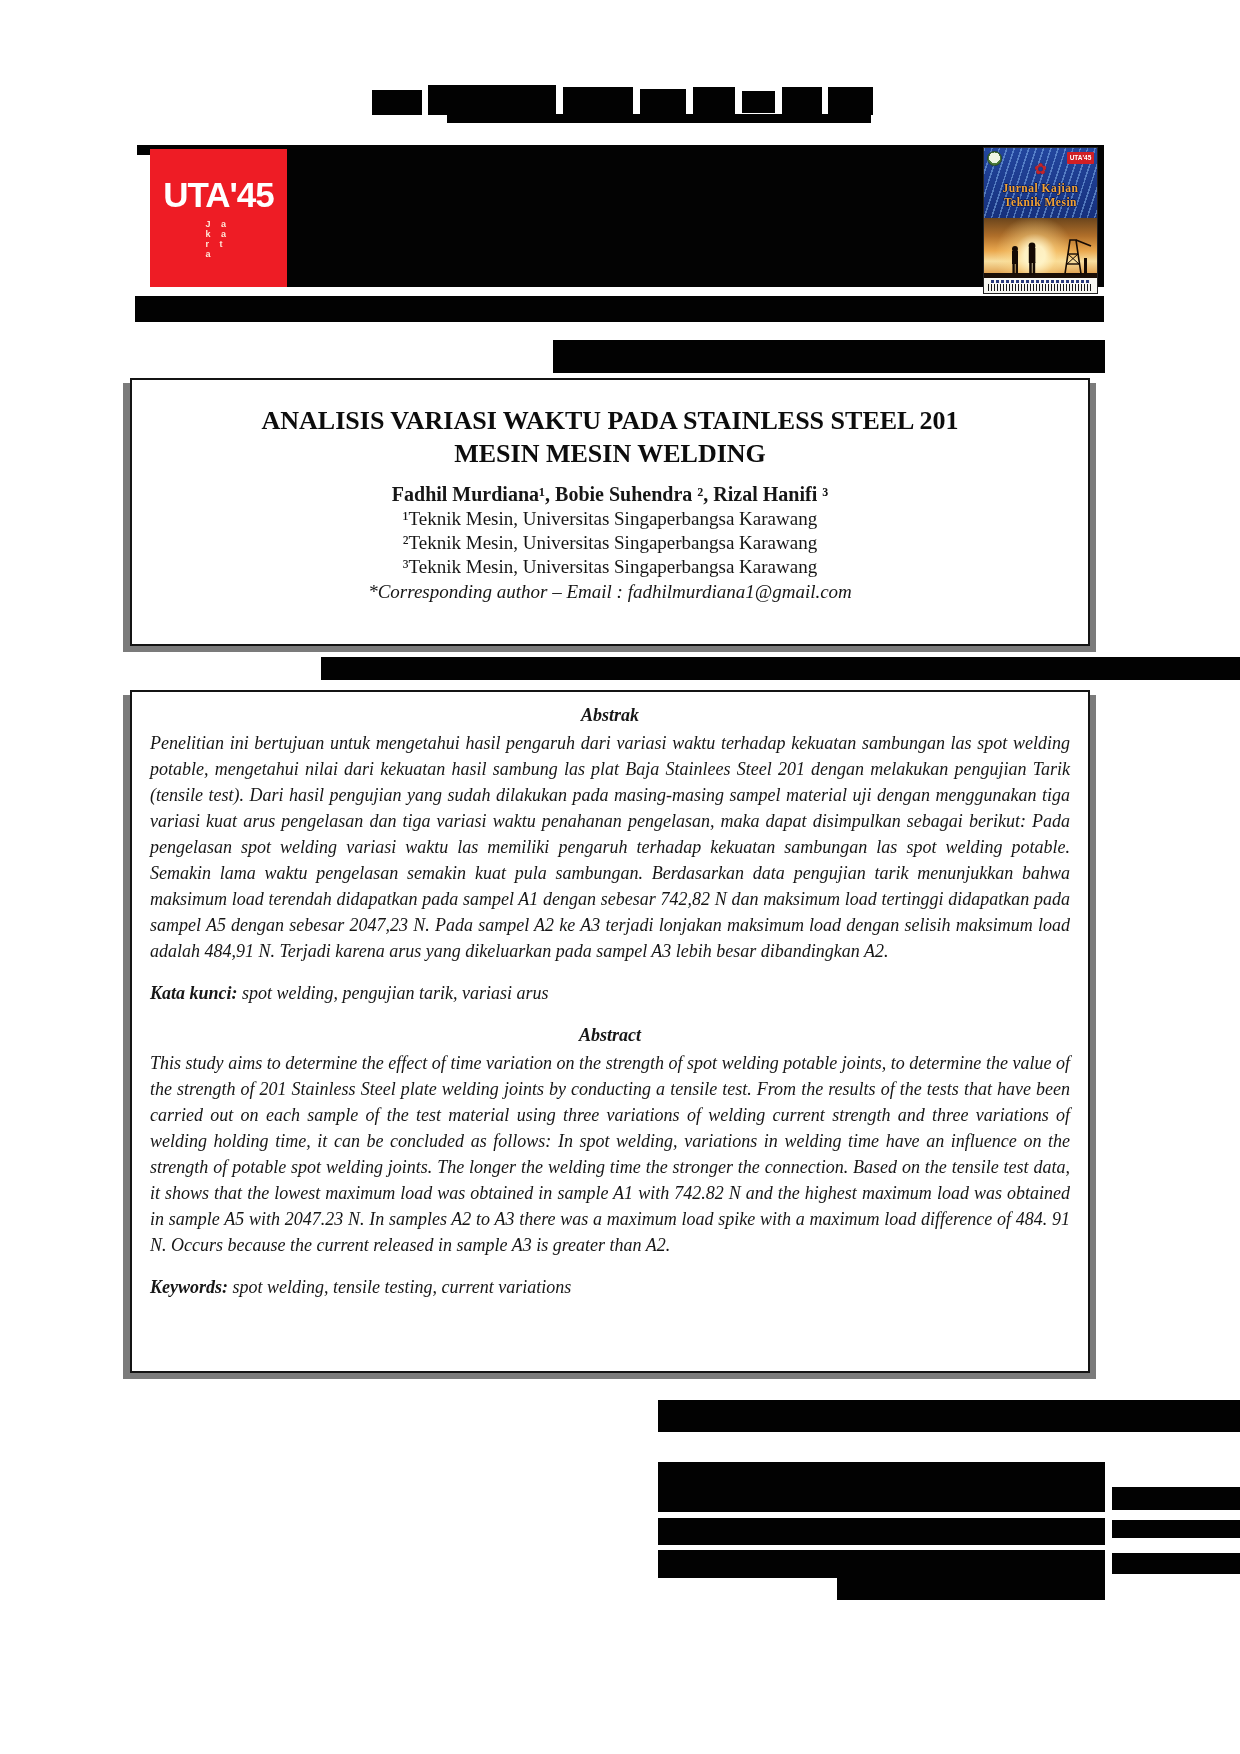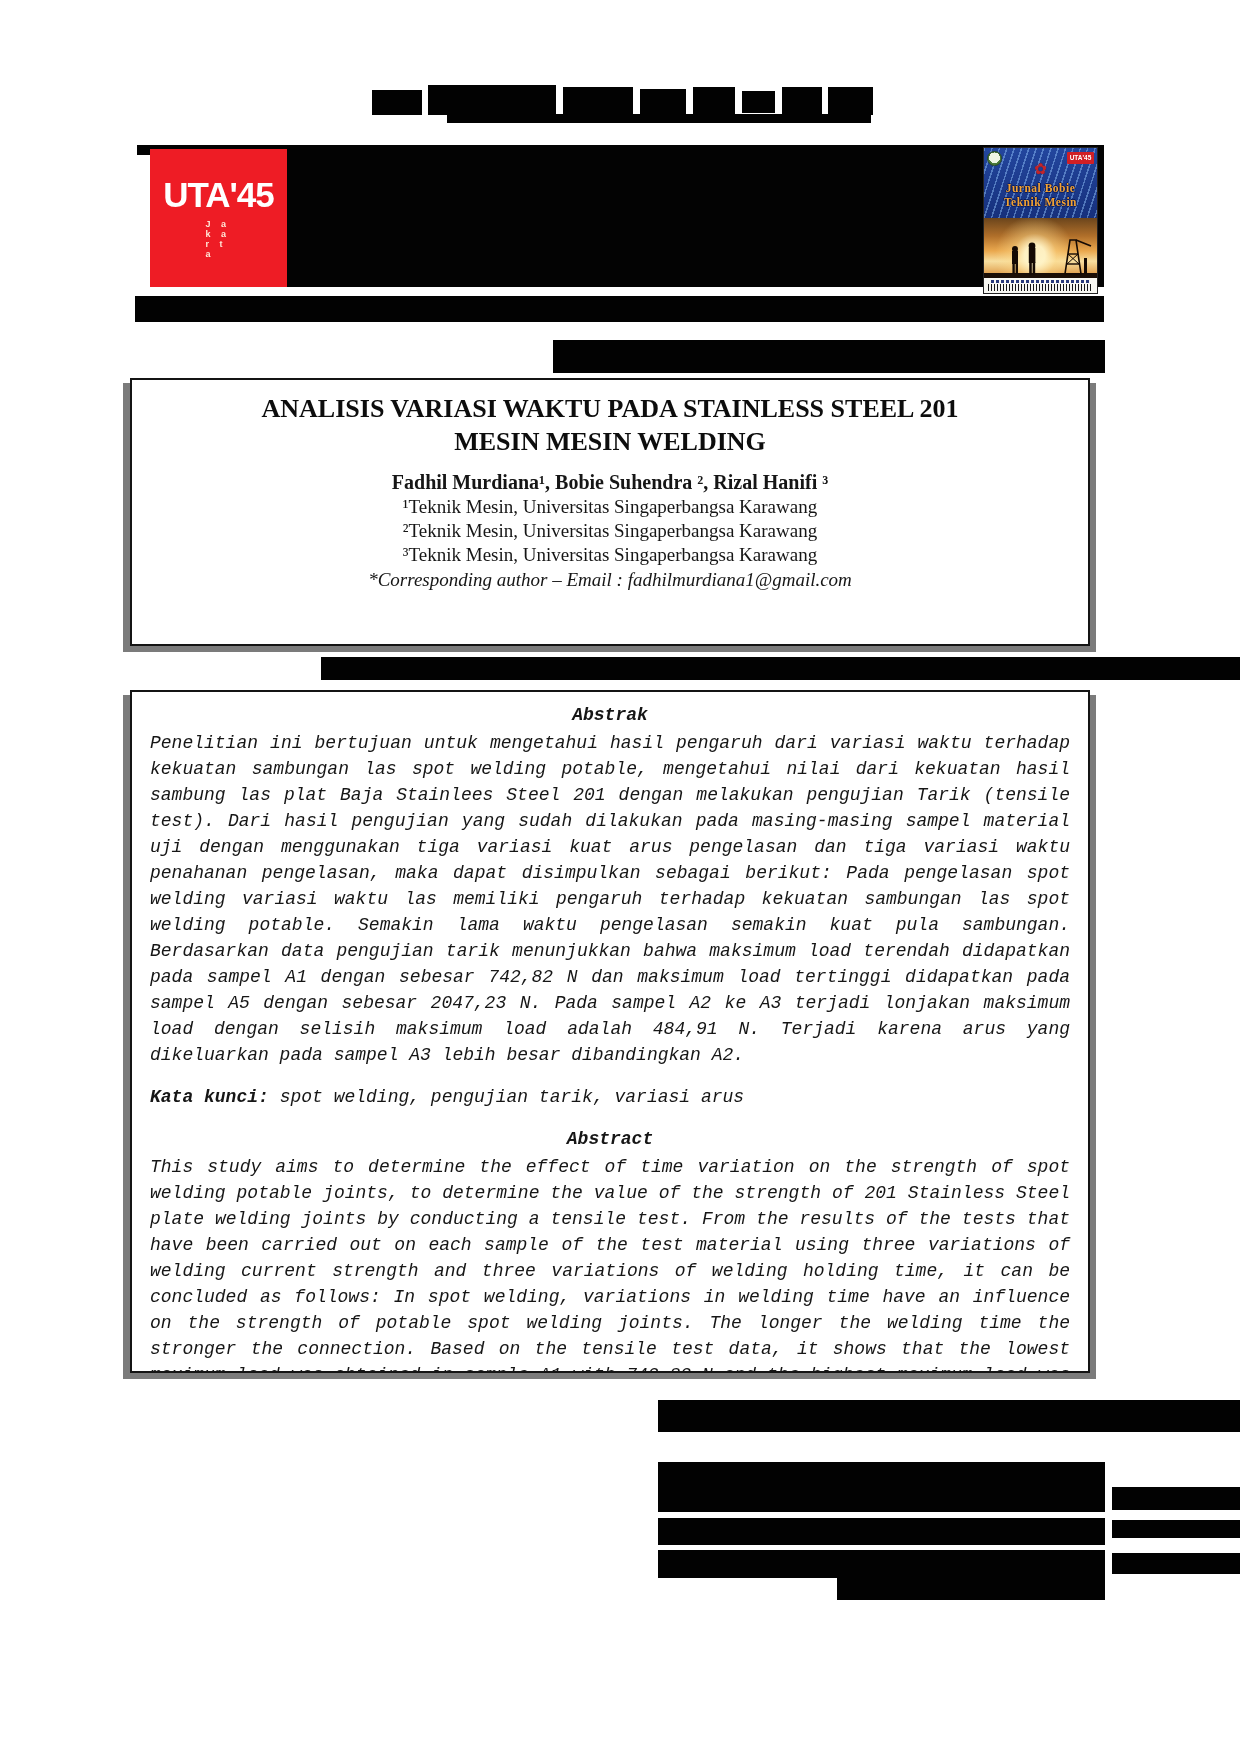--- a/index.html
+++ b/index.html
@@ -43,29 +43,29 @@
   .cover-strip{position:absolute;left:0;top:130px;width:113px;height:15px;background:#f7f7f2;}
   .strip-text{height:3px;margin:2px 7px 1px 7px;background:repeating-linear-gradient(90deg,#2a3a7a 0 3px, rgba(0,0,0,0) 3px 5px);}
   .barcode{height:7px;margin:0 4px;background:repeating-linear-gradient(90deg,#151515 0 1px, rgba(0,0,0,0) 1px 3px);}
   
   .sbox{position:absolute;}
   .sbox::before{content:"";position:absolute;left:-7px;right:-6px;top:5px;bottom:-6px;background:#7b7b7b;}
   .sbox .inner{position:relative;width:100%;height:100%;box-sizing:border-box;background:#ffffff;border:2px solid #141414;overflow:hidden;}
   .title-box{left:130px;top:378px;width:960px;height:268px;}
   .abstract-box{left:130px;top:690px;width:960px;height:683px;}
   
-  .title-box .inner{padding-top:12px;text-align:center;}
+  .title-box .inner{padding-top:24px;text-align:center;}
   .paper-title{font-size:26px;font-weight:700;line-height:33px;margin:0;color:#0d0d0d;}
   .authors{margin-top:12px;font-size:20px;font-weight:700;line-height:25px;}
   .affil{font-size:19px;line-height:24px;}
   .email-line{font-size:19px;line-height:24px;}
   .email-link{text-decoration:underline;cursor:pointer;}
   .corresp{font-size:19px;line-height:25px;font-style:italic;}
   
-  .abstract-box .inner{padding:10px 18px 0 18px;font-family:Liberation Mono, monospace;}
+  .abstract-box .inner{padding:10px 18px 0 18px;}
   .abs-head{text-align:center;font-size:18px;font-weight:700;font-style:italic;line-height:26px;margin:0 0 2px 0;}
   .abs-text{font-size:18px;font-style:italic;line-height:26px;text-align:justify;margin:0 0 16px 0;}
   .kw{font-size:18px;font-style:italic;line-height:26px;margin:0 0 16px 0;}
   .kw-label{font-weight:700;margin-top:9px;}
 </style>
 </head>
 <body>
 
 <div id="redaction-layer">
     <div class="redact" style="left: 372px; top: 90px; width: 50px; height: 25px;"></div>
@@ -101,21 +101,21 @@
     </div>
   </div>
 </div>
 
 <div class="cover">
   <div class="cover-top">
     <div class="cover-emblem"></div>
     <div class="cover-badge">UTA'45</div>
     <div class="cover-flower">✿</div>
     <div class="cover-title">
-      <div>Jurnal Bobie</div>
+      <div>Jurnal Kajian</div>
       <div>Teknik Mesin</div>
     </div>
   </div>
   <div class="cover-photo">
     <svg viewBox="0 0 113 44" width="113" height="44" xmlns="http://www.w3.org/2000/svg">
       <rect x="0" y="39" width="113" height="5" fill="#1a0e06"></rect>
       <circle cx="31" cy="15" r="3" fill="#140a04"></circle>
       <rect x="28" y="17" width="6" height="13" fill="#140a04"></rect>
       <rect x="28.4" y="29" width="2.4" height="11" fill="#140a04"></rect>
       <rect x="31.6" y="29" width="2.4" height="11" fill="#140a04"></rect>

